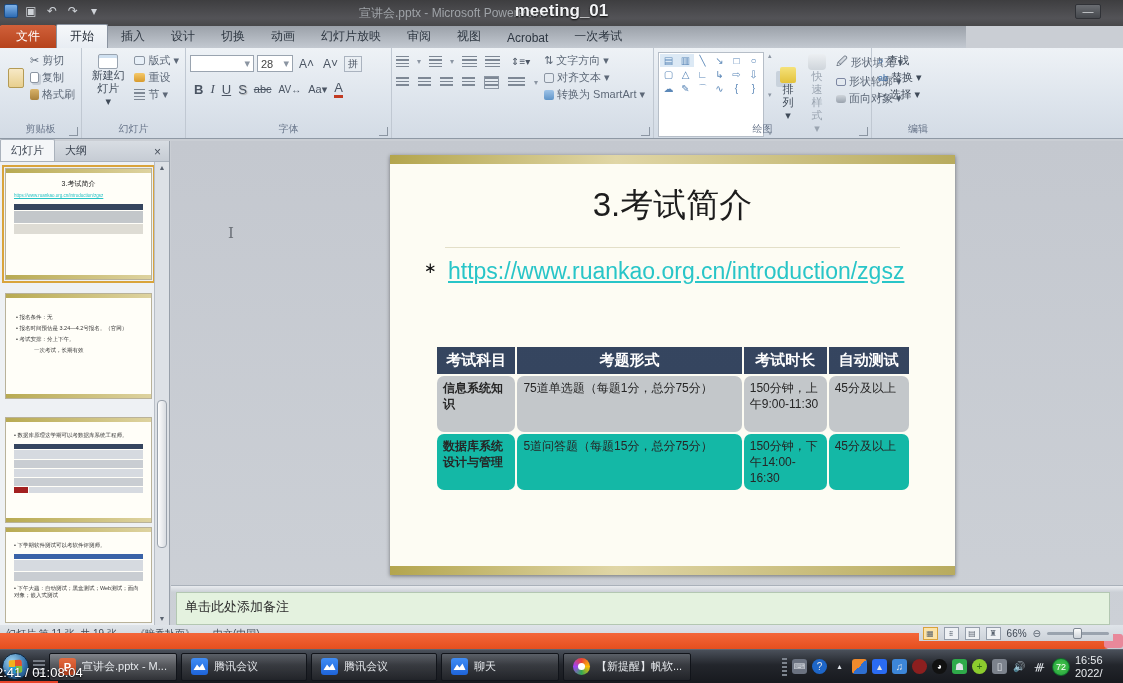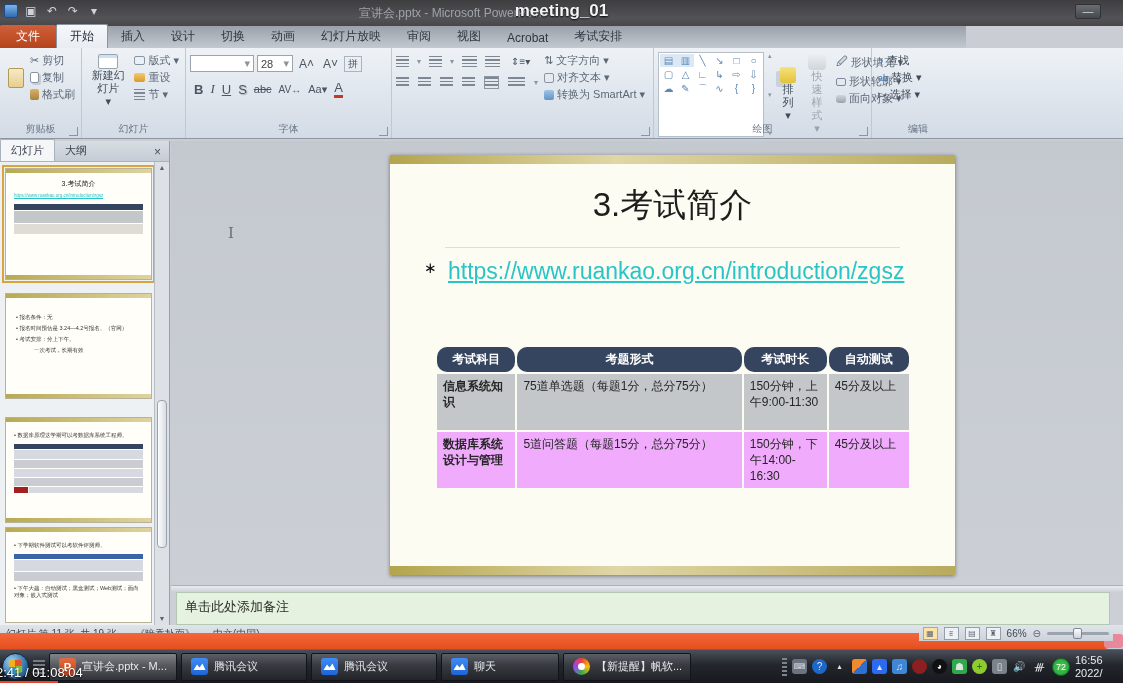--- a/index.html
+++ b/index.html
@@ -56,24 +56,24 @@
   
   #editor { left:171px; top:141px; width:952px; height:484px; background:linear-gradient(#c4c8cf,#ccd0d6); }
   #ibeam { left:228px; top:224px; font-family:"DejaVu Serif",serif; font-size:15px; color:#6a6f76; }
   #slide { left:390px; top:155px; width:565px; height:420px; background:#fdfcf3; box-shadow:0 1px 4px rgba(0,0,0,.45); }
   .slide-band { position:absolute; left:0; width:100%; height:9px; background:linear-gradient(90deg,#b3a54d,#e0d6a6 40%,#b8ab5e); }
   #slide-title { position:absolute; top:28px; width:100%; text-align:center; font-size:33px; color:#1d1d1d; }
   #slide-rule { position:absolute; top:92px; left:55px; width:455px; height:1px; background:#e3dfc8; }
   #slide-bullet { position:absolute; left:34px; top:104px; font-size:15px; color:#111; }
   #slide-link { position:absolute; left:58px; top:100px; width:492px; font-size:23px; color:#28c5c8; text-decoration:underline; word-break:break-all; line-height:32px; }
   #slide-table { position:absolute; left:45px; top:190px; width:476px; border-collapse:separate; border-spacing:2px; }
-  #slide-table th { background:linear-gradient(#42527005,#0000); background-color:#35455f; color:#fff; font-size:12px; font-weight:bold; padding:4px 2px;border-radius:10px; }
-  #slide-table td { font-size:12px; color:#262626; padding:4px 6px; vertical-align:top; line-height:16px; }
+  #slide-table th { background:linear-gradient(#42527005,#0000); background-color:#35455f; color:#fff; font-size:15px; font-weight:bold; padding:4px 2px; }
+  #slide-table td { font-size:12px; color:#262626; padding:4px 6px; vertical-align:top; line-height:16px;border-radius:7px; }
   #slide-table tr.r1 td { background:#c3c7ca; height:56px; }
-  #slide-table tr.r2 td { background:#f0abfc; height:42px; }
+  #slide-table tr.r2 td { background:#14b8a6; height:42px; }
   #slide-table td.c1 { font-weight:bold; }
   
   #notes-strip { left:171px; top:585px; width:952px; height:7px; background:linear-gradient(#e9ecef,#ccd1d7); border-top:1px solid #aab1ba; }
   #notes { left:176px; top:592px; width:934px; height:33px; background:#e4f2df; border:1px solid #b3c7b2; font-size:13px; color:#2c2c2c; padding:5px 8px; }
   
   #statusbar { left:0; top:625px; width:1123px; height:24px; background:linear-gradient(#dfe4e9,#c6ccd4); font-size:10px; color:#3f4854; }
   #status-left { position:absolute; left:6px; top:2px; display:flex; gap:18px; white-space:nowrap; }
   #orange-band { left:0; top:633px; width:1112px; height:16px; background:linear-gradient(#f4663a,#e54f1e); border-radius:0 8px 8px 0; z-index:3; }
   #orange-dot { left:1104px; top:634px; width:19px; height:14px; background:#e8889a; border-radius:3px; z-index:3; }
   #status-right { position:absolute; right:10px; top:1px; display:flex; align-items:center; gap:6px; z-index:4; background:linear-gradient(#dfe4e9,#ccd2d9); padding:1px 4px; }
@@ -126,21 +126,21 @@
   <span class="rtab file">文件</span>
   <span class="rtab active">开始</span>
   <span class="rtab">插入</span>
   <span class="rtab">设计</span>
   <span class="rtab">切换</span>
   <span class="rtab">动画</span>
   <span class="rtab">幻灯片放映</span>
   <span class="rtab">审阅</span>
   <span class="rtab">视图</span>
   <span class="rtab">Acrobat</span>
-  <span class="rtab">考试安排</span>
+  <span class="rtab">一次考试</span>
 </div>
 
 <div class="abs" id="ribbon">
 
   <div class="rgroup" style="width:82px;">
     <div style="display:flex;">
       <div class="bigbtn">
         <span class="sq" style="width:16px;height:20px;background:linear-gradient(#f7e9c6,#e8cf8e);border:1px solid #b49b55;"></span>
       </div>
       <div>

